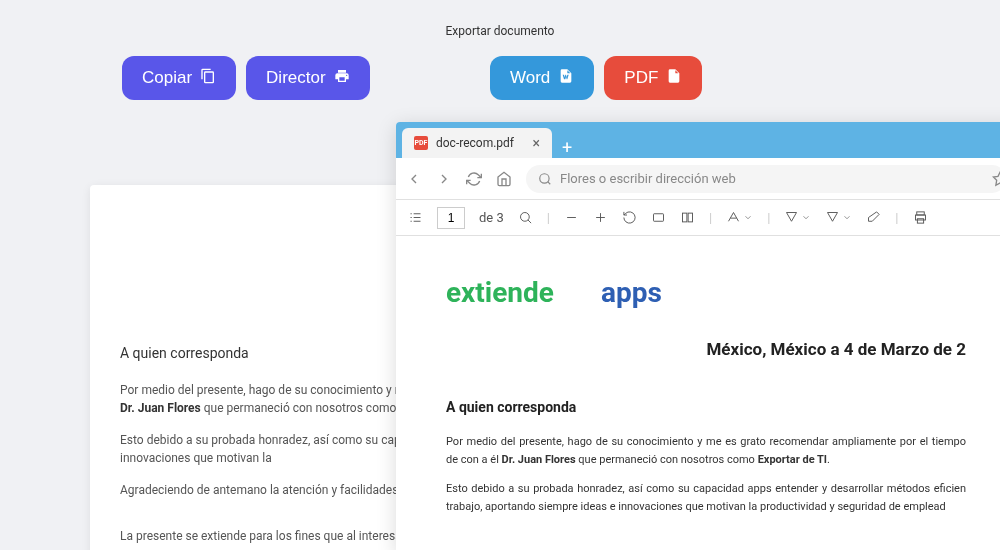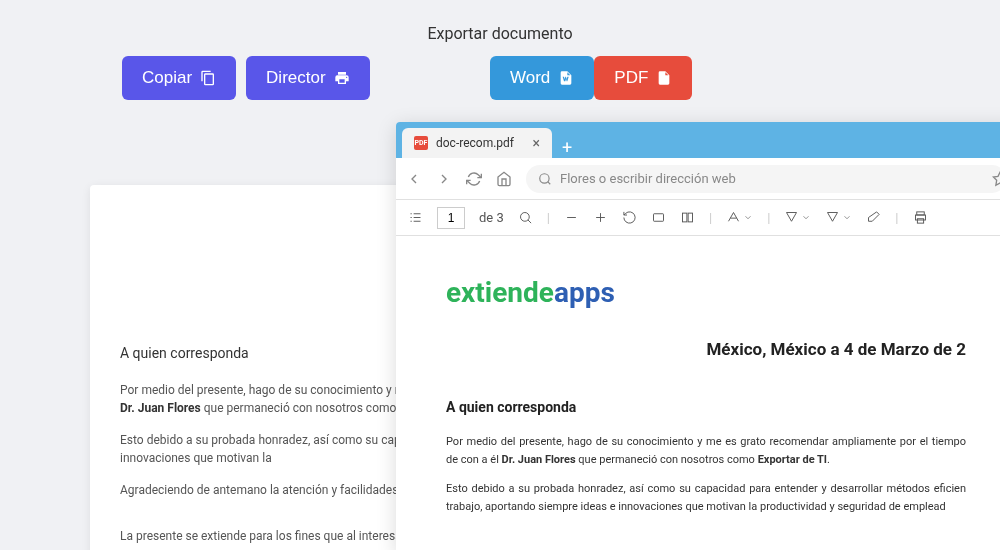--- a/index.html
+++ b/index.html
@@ -1,21 +1,21 @@
 <!DOCTYPE html>
 <html><head>
 <meta charset="utf-8">
 <style>
 * { box-sizing: border-box; margin: 0; padding: 0; }
 body { font-family: -apple-system, BlinkMacSystemFont, "Segoe UI", Roboto, sans-serif; background: #f0f1f4; width: 1000px; height: 550px; overflow: hidden; position: relative; }
 .header { text-align: center; padding-top: 24px; }
-.export-title { font-size: 16px; color: #333; font-weight: 400; margin-bottom: 18px; }
+.export-title { font-size: 12px; color: #333; font-weight: 400; margin-bottom: 18px; }
 .btn-group-left { position: absolute; top: 56px; left: 122px; display: flex; gap: 10px; }
-.btn-group-right { position: absolute; top: 56px; left: 490px; display: flex; }
-.btn { display: inline-flex; align-items: center; gap: 8px; padding: 12px 20px; border-radius: 6px; color: #fff; font-size: 17px; font-weight: 400; border: none; cursor: pointer; }
+.btn-group-right { position: absolute; top: 56px; left: 490px; display: flex; gap: 10px; }
+.btn { display: inline-flex; align-items: flex-start; gap: 8px; padding: 12px 20px; border-radius: 12px; color: #fff; font-size: 17px; font-weight: 400; border: none; cursor: pointer; }
 .btn-purple { background: #5956e9; }
 .btn-blue { background: #3498db; }
 .btn-red { background: #e74c3c; }
 .icon { width: 16px; height: 16px; fill: currentColor; }
 .doc-preview { position: absolute; left: 90px; top: 185px; width: 500px; height: 400px; background: #fff; border-radius: 4px; box-shadow: 0 2px 10px rgba(0,0,0,0.08); padding: 30px 30px; font-size: 12px; color: #555; }
 .doc-preview h3 { font-size: 14px; font-weight: 400; color: #333; margin-top: 130px; margin-bottom: 20px; }
 .doc-preview p { margin-bottom: 14px; line-height: 1.5; }
 .doc-preview b { color: #333; }
 .browser { position: absolute; left: 396px; top: 122px; width: 620px; height: 430px; background: #fff; box-shadow: 0 4px 20px rgba(0,0,0,0.15); border-radius: 4px 4px 0 0; overflow: hidden; }
 .browser-tabs { background: #5eb3e4; height: 36px; display: flex; align-items: flex-end; padding-left: 6px; }
@@ -28,21 +28,21 @@
 .nav-icon svg { width: 16px; height: 16px; }
 .addr-bar { flex: 1; height: 28px; background: #f5f5f5; border-radius: 14px; display: flex; align-items: center; padding: 0 12px; gap: 8px; color: #888; font-size: 13px; }
 .pdf-toolbar { height: 36px; border-bottom: 1px solid #e0e0e0; display: flex; align-items: center; padding: 0 12px; gap: 14px; color: #555; font-size: 13px; }
 .pdf-toolbar .page-num { width: 28px; height: 22px; border: 1px solid #ccc; text-align: center; font-size: 12px; }
 .pdf-toolbar .sep { color: #ccc; }
 .tb-icon { cursor: pointer; display: flex; align-items: center; }
 .tb-icon svg { width: 15px; height: 15px; stroke: #555; fill: none; stroke-width: 1.5; }
 .pdf-content { padding: 40px 50px; }
 .logo { font-size: 28px; font-weight: 700; margin-bottom: 30px; }
 .logo .g { color: #2eb35a; }
-.logo .b { color: #2e5fb3; }
+.logo .b { color: #2e5fb3; margin-left: 47px; }
 .pdf-date { text-align: right; font-weight: bold; font-size: 17px; margin-bottom: 40px; color: #222; }
 .pdf-body h4 { font-size: 14px; font-weight: bold; margin-bottom: 18px; color: #222; }
 .pdf-body p { font-size: 11px; line-height: 1.6; color: #333; margin-bottom: 12px; text-align: justify; }
 .star-icon { position: absolute; right: 8px; }
 </style>
 </head>
 <body>
 
 <div class="header">
   <div class="export-title">Exportar documento</div>
@@ -213,16 +213,16 @@
           <rect x="7" y="14" width="10" height="7"></rect>
         </svg>
       </span>
   </div>
   <div class="pdf-content">
     <div class="logo"><span class="g">extiende</span><span class="b">apps</span></div>
     <div class="pdf-date">México, México a 4 de Marzo de 2</div>
     <div class="pdf-body">
       <h4>A quien corresponda</h4>
       <p><span>Por medio del presente, hago de su conocimiento y me es grato recomendar ampliamente por el tiempo de con a él </span><b>Dr. Juan Flores</b><span> que permaneció con nosotros como </span><b>Exportar de TI</b><span>.</span></p>
-      <p>Esto debido a su probada honradez, así como su capacidad para entender y desarrollar métodos eficien trabajo, aportando siempre ideas e innovaciones que motivan la productividad y seguridad de emplead</p>
+      <p>Esto debido a su probada honradez, así como su capacidad apps entender y desarrollar métodos eficien trabajo, aportando siempre ideas e innovaciones que motivan la productividad y seguridad de emplead</p>
     </div>
   </div>
 </div>
 
 </body></html>

